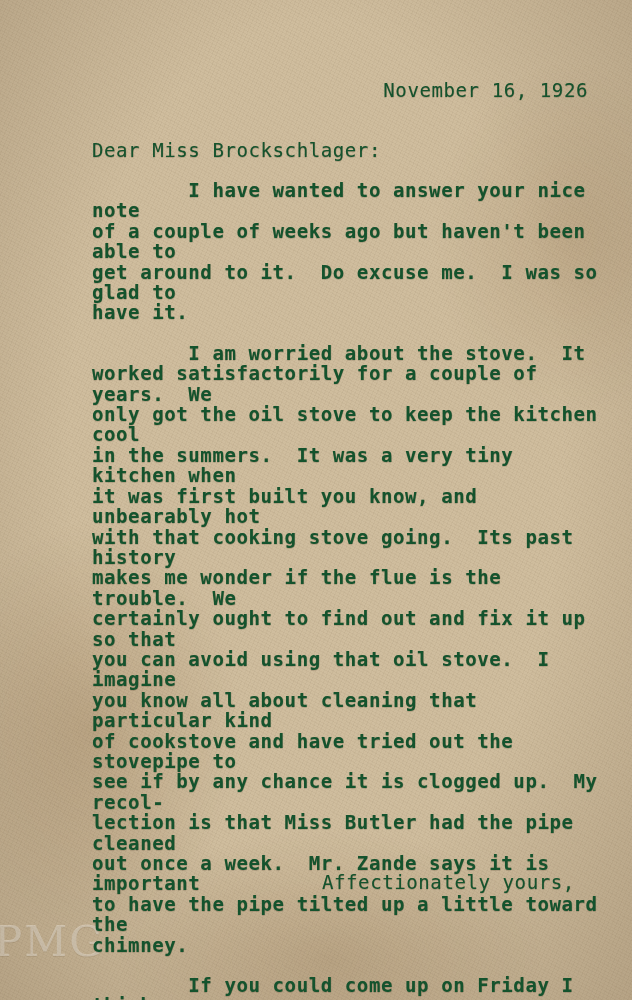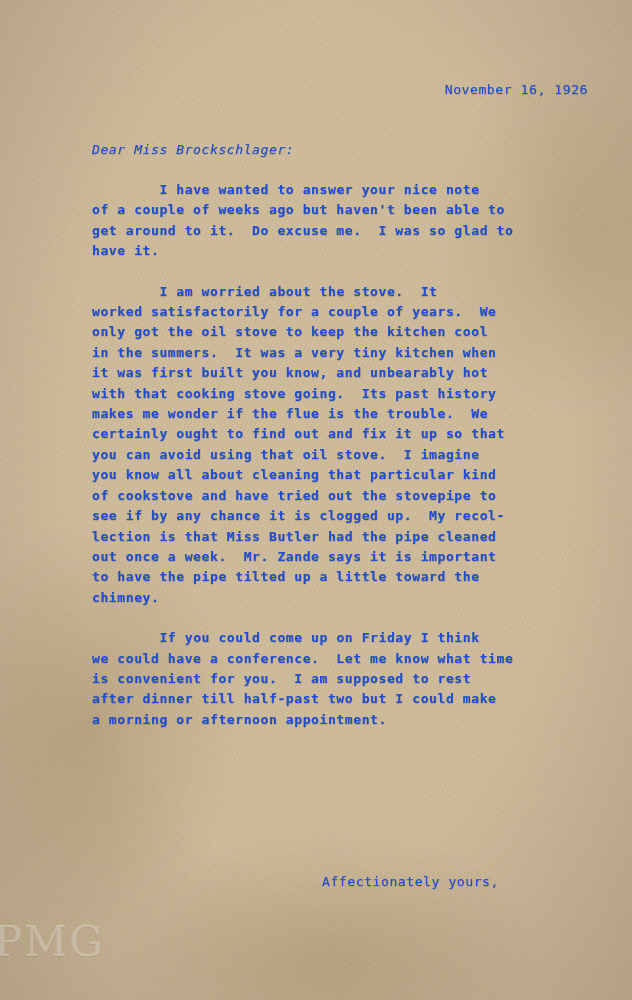--- a/index.html
+++ b/index.html
@@ -78,43 +78,42 @@
     user-select: none;
   }
 
   .letter {
     position: absolute;
     inset: 0;
     padding: 0;
   }
 
   .typed {
-    color: #1d4ed8;
+    color: #14532d;
     font-family: "DejaVu Sans Mono", monospace;
-    font-size: 13px;
+    font-size: 19px;
     line-height: 20.4px;
     letter-spacing: 0.6px;
     text-shadow:
       0.5px 0 0 rgba(60,48,32,0.25),
       0 0.5px 0 rgba(60,48,32,0.18);
   }
 
   .date-line {
     position: absolute;
     left: 0;
     right: 44px;
     top: 80px;
     text-align: right;
   }
 
   .salutation {
     position: absolute;
     left: 92px;
     top: 140px;
-    font-style: italic;
   }
 
   .body-block {
     position: absolute;
     left: 92px;
     right: 34px;
     top: 180px;
   }
 
   .para {

